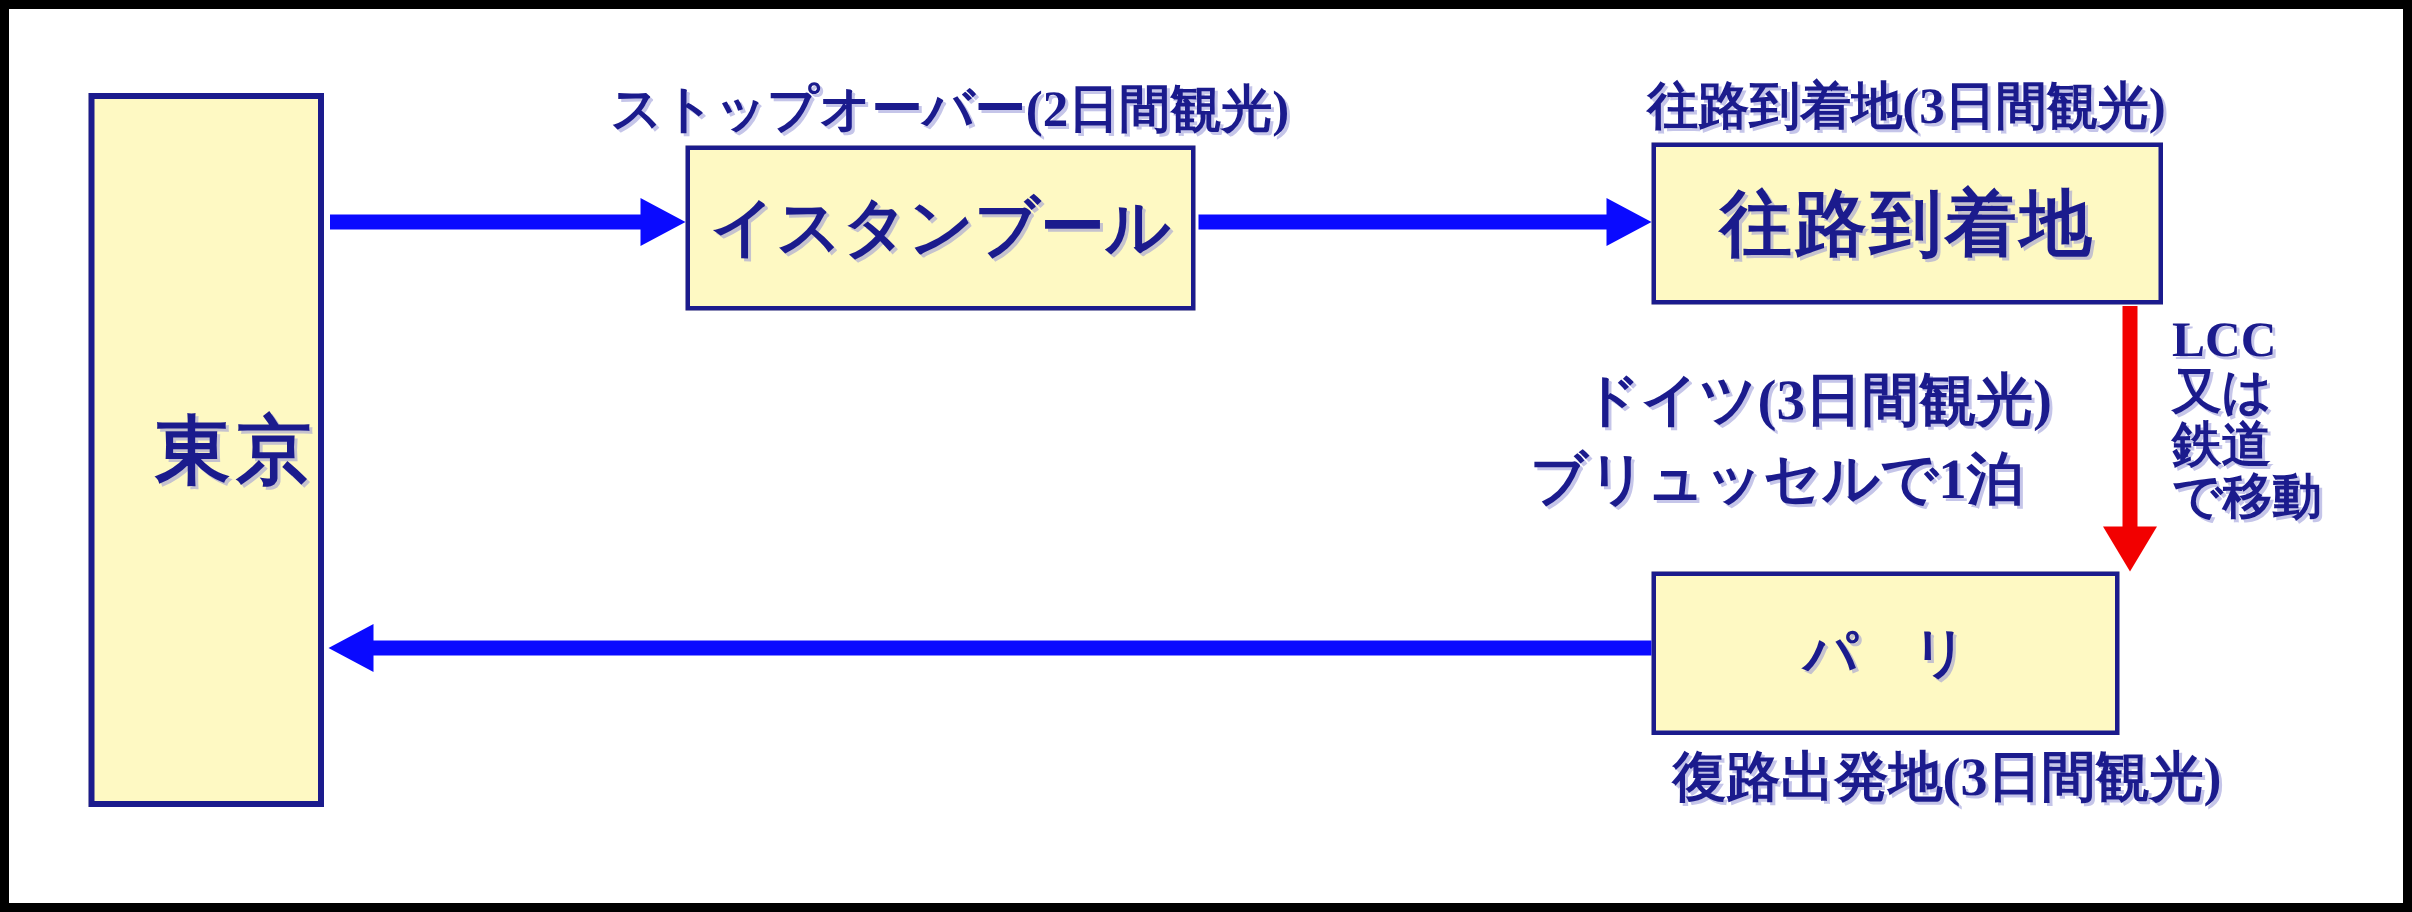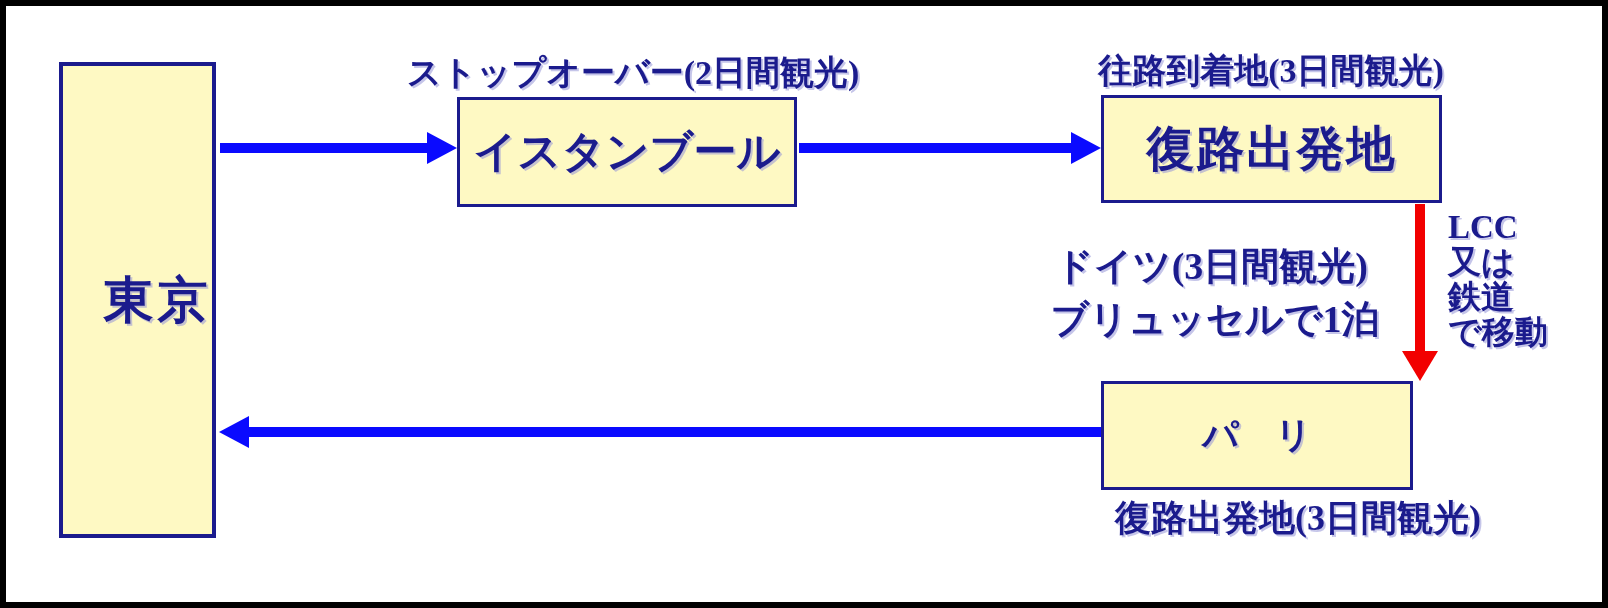--- a/index.html
+++ b/index.html
@@ -34,21 +34,21 @@
     position:absolute;
     color:var(--navy,#1b1b8d);
     font-weight:bold;
     text-shadow:2px 2px 0 rgba(150,150,215,.55);
     white-space:nowrap;
   }
   #caption-stopover{left:407px;top:50px;width:440px;text-align:center;font-size:34px;}
   #caption-outbound{left:1051px;top:48px;width:440px;text-align:center;font-size:34px;}
   #caption-return{left:1041px;top:494px;width:440px;text-align:right;font-size:36px;}
   #note-germany{left:988px;top:241px;width:380px;text-align:right;font-size:38px;}
-  #note-brussels{left:1020px;top:294px;width:390px;text-align:center;font-size:38px;}
+  #note-brussels{left:1020px;top:294px;width:390px;text-align:left;font-size:38px;}
   #note-transfer{left:1448px;top:210px;width:150px;text-align:left;font-size:33px;line-height:35px;white-space:pre-line;}
   .shaft-h{position:absolute;height:10px;background:var(--blue,#0a0aff);}
   .shaft-v{position:absolute;width:10px;background:var(--red,#f20000);}
   .head{position:absolute;width:0;height:0;}
   .head-right{border-top:16px solid transparent;border-bottom:16px solid transparent;border-left:30px solid var(--blue,#0a0aff);}
   .head-left{border-top:16px solid transparent;border-bottom:16px solid transparent;border-right:30px solid var(--blue,#0a0aff);}
   .head-down{border-left:18px solid transparent;border-right:18px solid transparent;border-top:30px solid var(--red,#f20000);}
   
   #a1-shaft{left:220px;top:143px;width:209px;}
   #a1-head{left:427px;top:132px;}
@@ -69,21 +69,21 @@
 
   <div class="node" id="node-tokyo">
     <span>東京</span>
   </div>
 
   <div class="node" id="node-istanbul">
     <span>イスタンブール</span>
   </div>
 
   <div class="node" id="node-vienna">
-    <span>復路出発地</span>
+    <span>往路到着地</span>
   </div>
 
   <div class="node" id="node-paris">
     <span>パ　リ</span>
   </div>
 
   <div class="caption" id="caption-stopover">ストップオーバー(2日間観光)</div>
   <div class="caption" id="caption-outbound">往路到着地(3日間観光)</div>
   <div class="caption" id="caption-return">復路出発地(3日間観光)</div>
 

